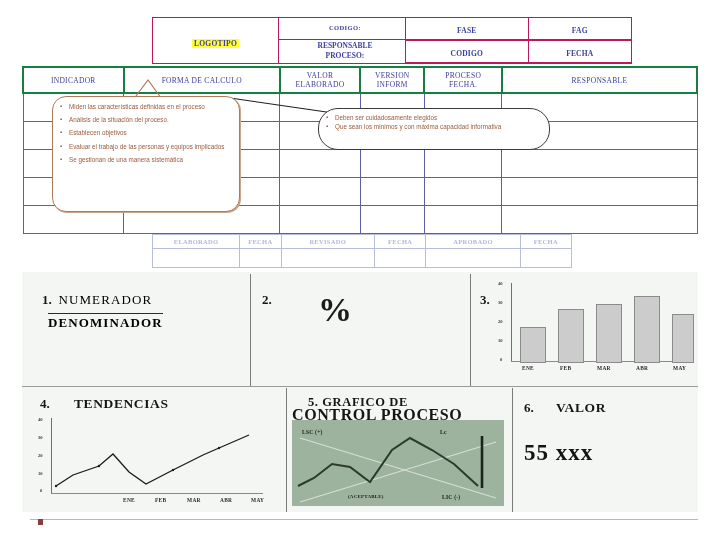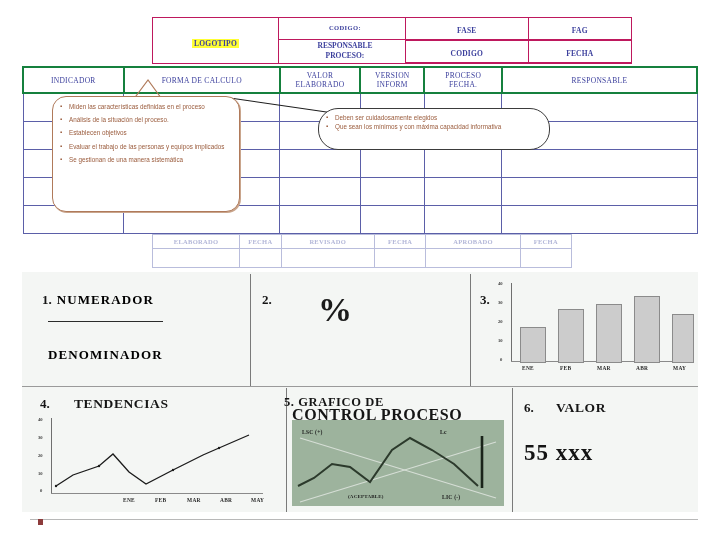--- a/index.html
+++ b/index.html
@@ -62,25 +62,25 @@
   #panel{position:absolute;left:22px;top:272px;width:676px;height:240px;
     background:#f4f6f4;}
   .vline{position:absolute;width:1px;background:#7a7a7a;}
   .hline{position:absolute;height:1px;background:#9a9a9a;}
 
   .num{font-weight:bold;font-size:13px;color:#151515;
     font-family:"Liberation Serif",serif;}
   .ttl{font-weight:bold;font-size:13.5px;color:#151515;letter-spacing:.6px;}
 
   #frac{position:absolute;left:48px;top:292px;}
-  #frac .n{font-weight:bold;font-size:13px;letter-spacing:1.1px;
-    border-bottom:1.4px solid #2b2b2b;padding:0 4px 13px 4px;display:block;
+  #frac .n{font-weight:normal;font-size:13px;letter-spacing:1.1px;
+    border-bottom:1.4px solid #2b2b2b;padding:0 4px 5px 4px;display:block;
     text-align:center;}
   #frac .d{font-weight:bold;font-size:13px;letter-spacing:1.1px;display:block;
-    text-align:center;padding-top:1px;margin-top:24px;}
+    text-align:center;padding-top:1px;}
 
   #pct{position:absolute;left:318px;top:293px;font-weight:bold;font-size:34px;
     color:#1b1b1b;line-height:34px;font-family:"Liberation Serif",serif;}
 
   
   .chart{position:absolute;}
   .axlabel{position:absolute;font-size:4.6px;font-weight:bold;color:#3a3a3a;
     font-family:"Liberation Serif",serif;}
   .xlabel{position:absolute;font-size:5.4px;font-weight:bold;color:#2b2b2b;
     letter-spacing:.3px;font-family:"Liberation Serif",serif;}
@@ -316,21 +316,21 @@
     <circle cx="122" cy="52" r="1.2" fill="#1b1b1b"></circle>
     <circle cx="168" cy="30" r="1.2" fill="#1b1b1b"></circle>
   </svg>
   <div class="xlabel" style="left:85px;top:79px">ENE</div>
   <div class="xlabel" style="left:117px;top:79px">FEB</div>
   <div class="xlabel" style="left:149px;top:79px">MAR</div>
   <div class="xlabel" style="left:182px;top:79px">ABR</div>
   <div class="xlabel" style="left:213px;top:79px">MAY</div>
 </div>
 
-<div class="ttl" style="position:absolute;left:284px;top:396px;font-size:12.5px;line-height:13.5px">5. GRAFICO DE</div>
+<div class="ttl" style="position:absolute;left:308px;top:396px;font-size:12.5px;line-height:13.5px">5. GRAFICO DE</div>
 <div class="ttl" style="position:absolute;left:292px;top:408px;font-size:16px;line-height:13.5px">CONTROL PROCESO</div>
 <div id="ctrl-box">
   <svg style="position:absolute;left:0;top:0;width:212px;height:86px">
     <line x1="8" y1="18" x2="204" y2="78" stroke="#d6ded6" stroke-width="1.1"></line>
     <line x1="8" y1="82" x2="204" y2="22" stroke="#d6ded6" stroke-width="1.1"></line>
     <polyline points="6,66 22,58 40,44 58,47 78,62 100,30 118,18 140,30 162,44 186,66" fill="none" stroke="#2c3a2c" stroke-width="2"></polyline>
     <line x1="190" y1="16" x2="190" y2="68" stroke="#1a241a" stroke-width="2.6"></line>
   </svg>
   <div class="ctrl-lbl" style="left:10px;top:9px">LSC (+)</div>
   <div class="ctrl-lbl" style="left:148px;top:9px">Lc</div>

